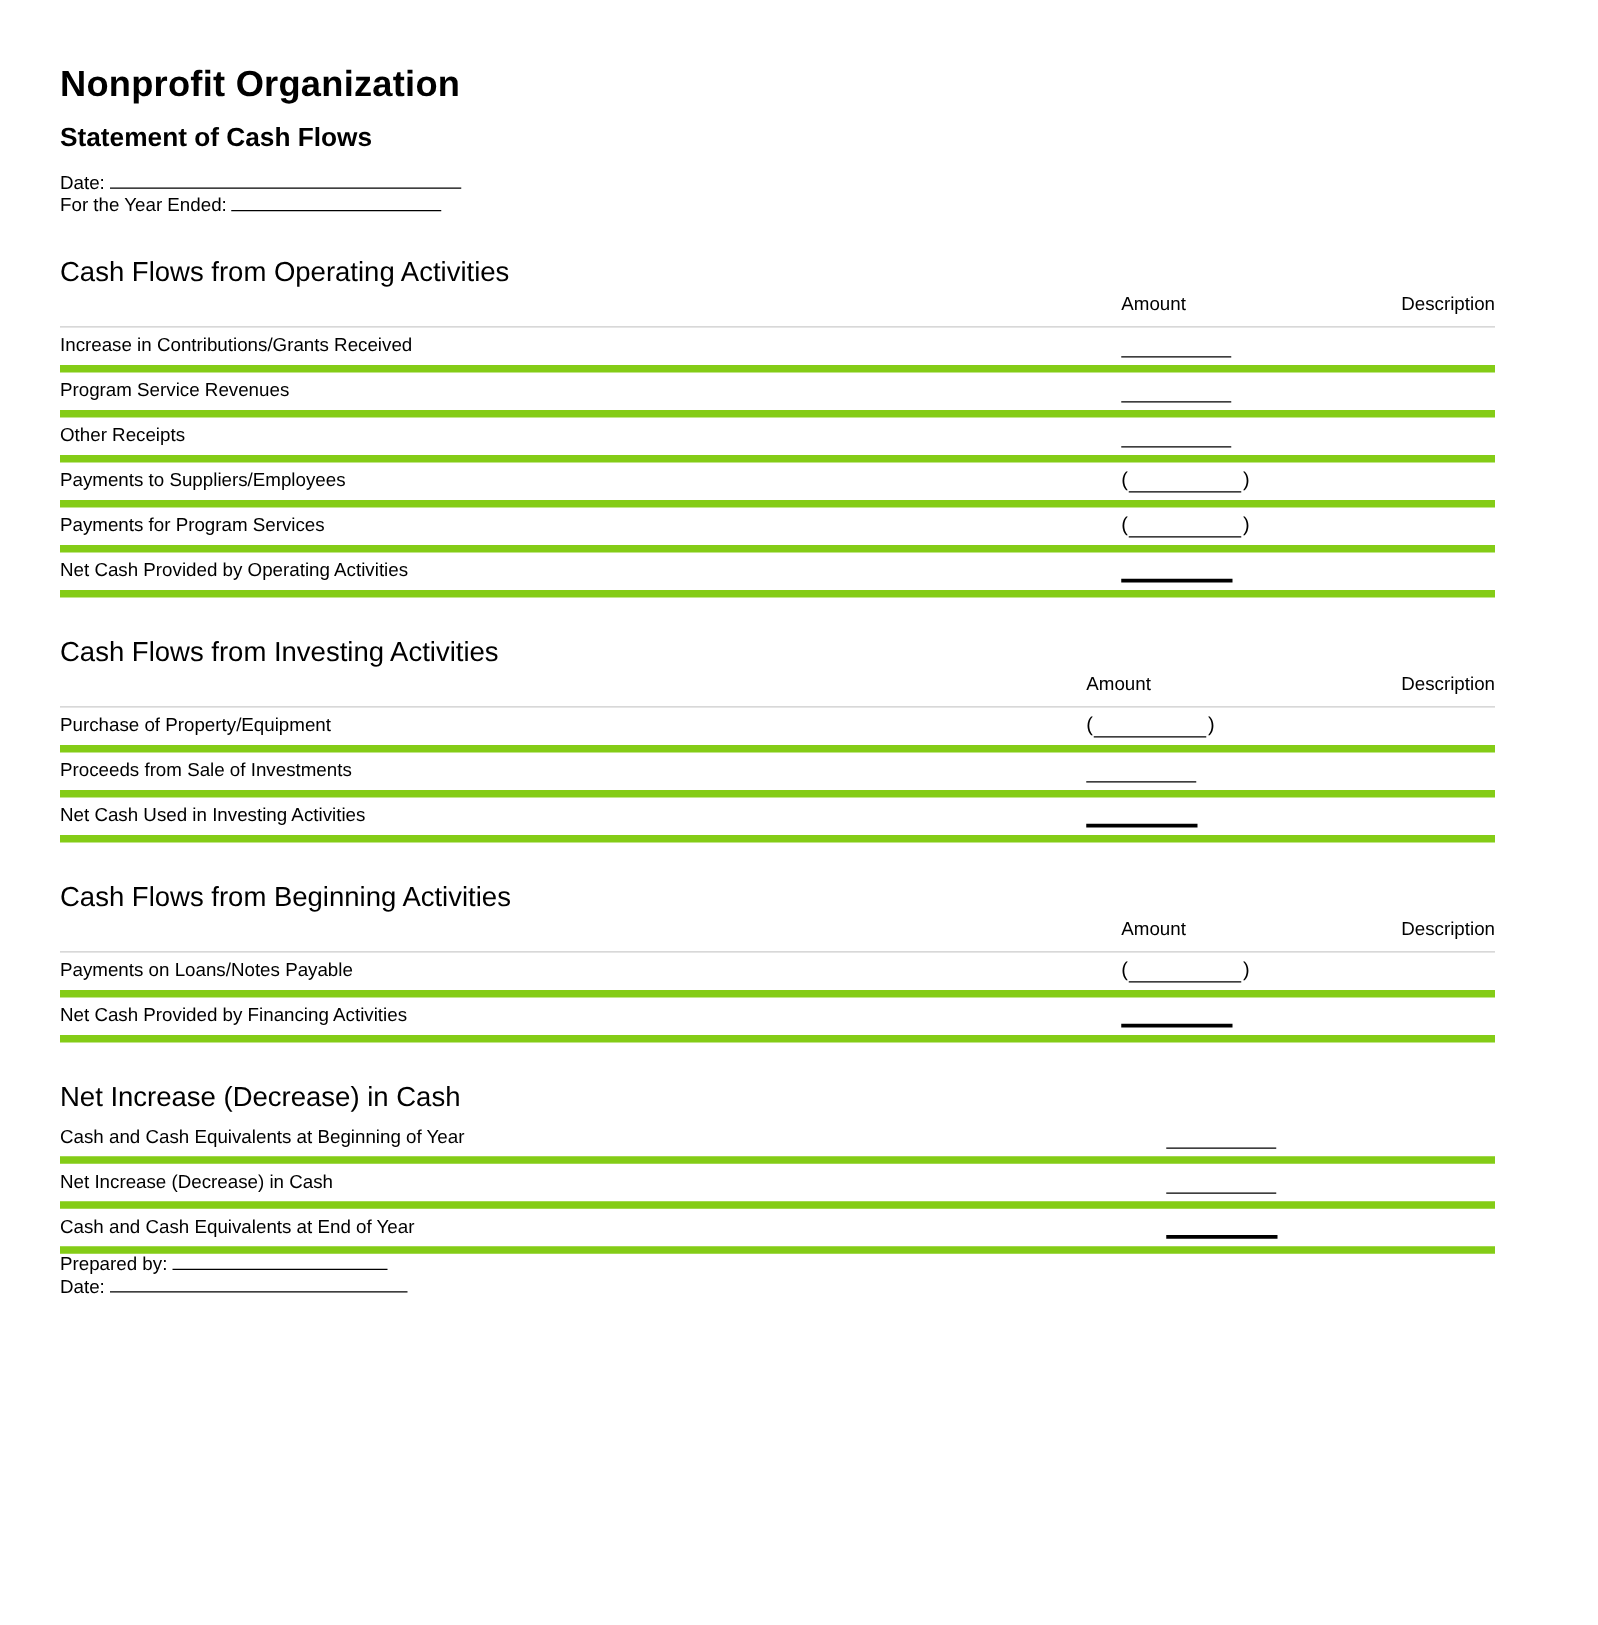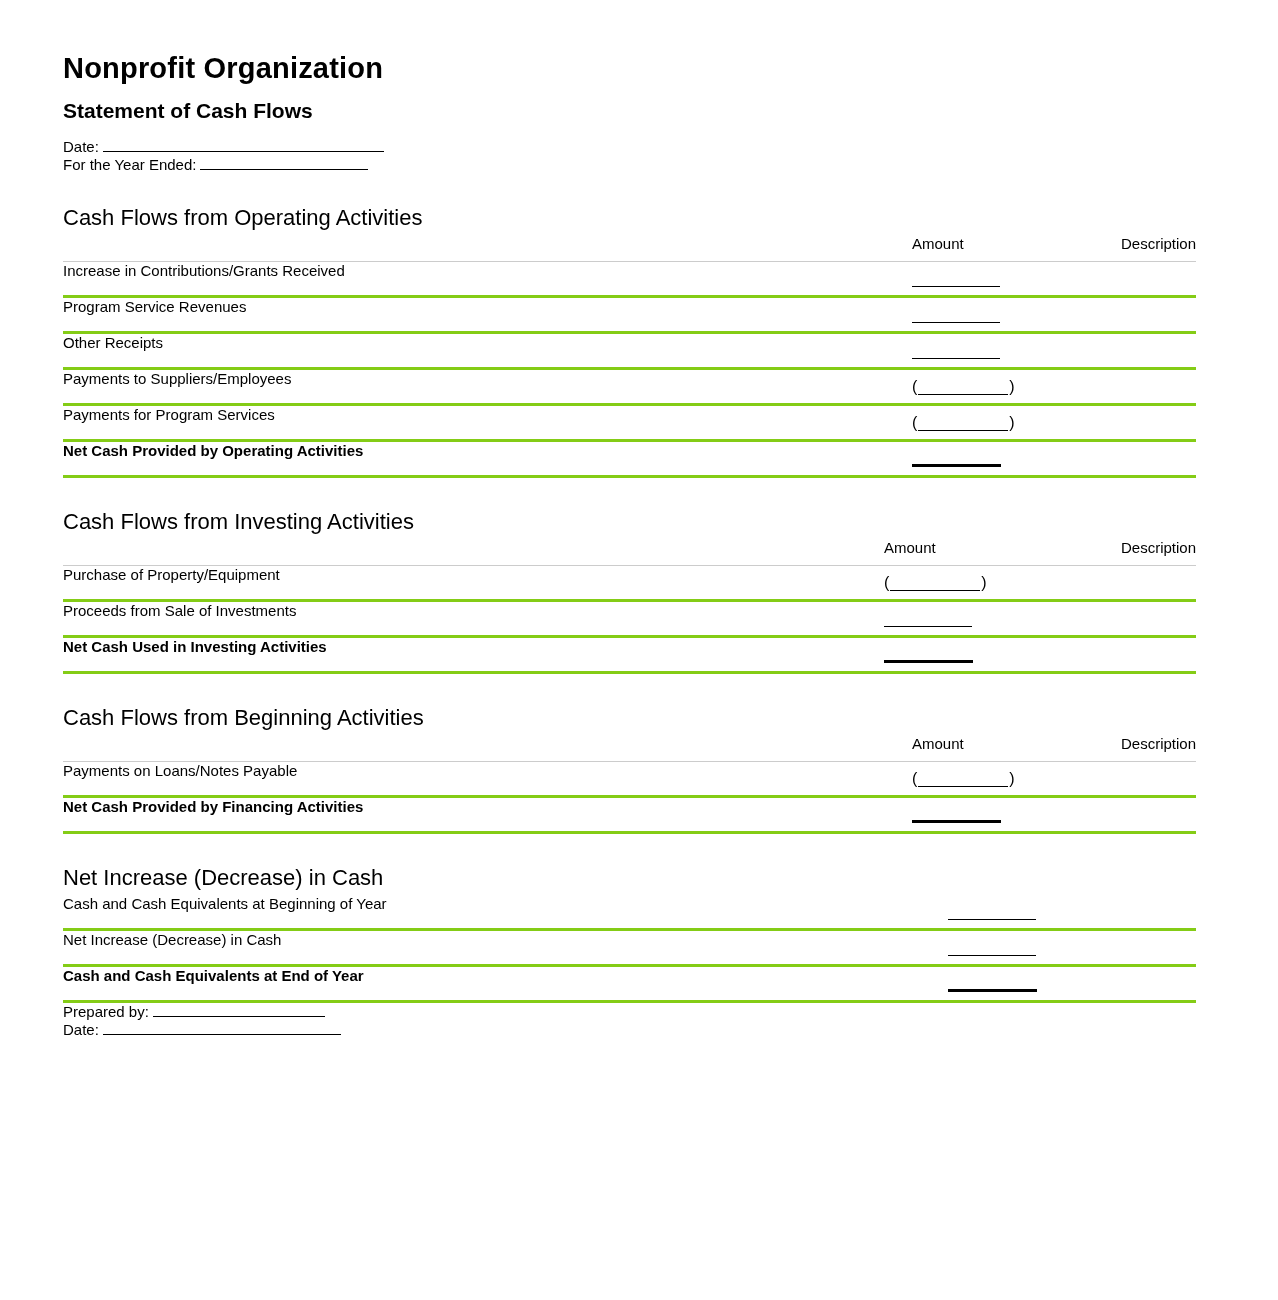--- a/index.html
+++ b/index.html
@@ -10,21 +10,21 @@
     color: #000000;
   }
   .page {
     position: relative;
     width: 1278px;
     height: 1300px;
     background: #ffffff;
     overflow: hidden;
   }
   .content {
-    padding: 53px 82px 0 63px; 
+    padding: 53px 82px 0 48px; 
   }
   h1.org-name {
     margin: 0;
     font-size: 29px;
     line-height: 31px;
     font-weight: 700;
     letter-spacing: 0.2px;
   }
   h2.doc-title {
     margin: 15px 0 16px 0;
@@ -58,25 +58,26 @@
     height: 27px;
     font-size: 15px;
     line-height: 18px;
     border-bottom: 1px solid #cccccc;
     text-align: right;
   }
   .row {
     position: relative;
     height: 36px;
     display: flex;
+    align-items: center;
     font-size: 15px;
     line-height: 18px;
-    border-bottom: 3px solid #84cc16;
-  }
-  .row.bold .row-label { font-weight: 700; }
+    border-bottom: 6px solid #84cc16;
+  }
+  .row.bold .row-label { font-weight: 400; }
   .amount-cell {
     position: absolute;
     top: 0; bottom: 0;
     display: flex;
     align-items: center;
     font-size: 15px;
     white-space: nowrap;
   }
   .col-header .amount-cell { align-items: flex-start; }
   .blank-line {

